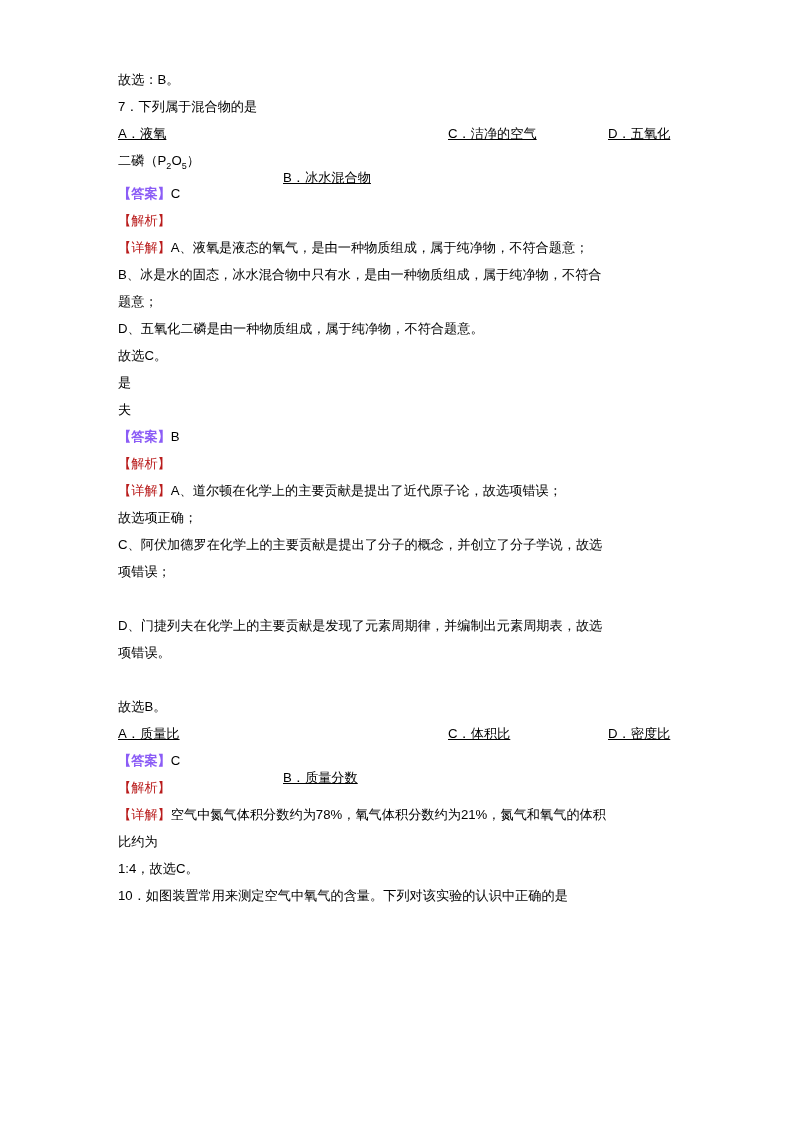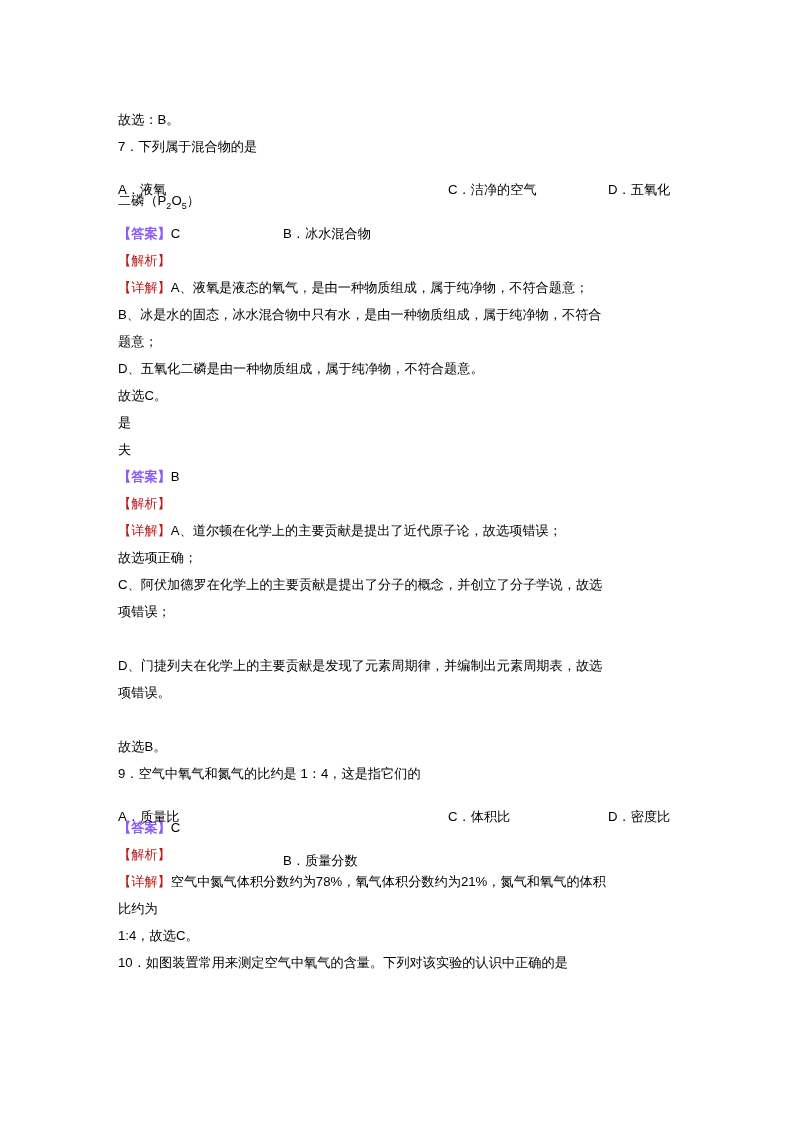--- a/index.html
+++ b/index.html
@@ -11,21 +11,21 @@
     width: 794px;
     height: 1123px;
     font-family: "Liberation Sans", sans-serif;
     color: #000000;
   }
   .page {
     position: relative;
     width: 731px;
     height: 1123px;
     box-sizing: border-box;
-    padding: 106px 118px 0 118px;
+    padding: 66px 118px 0 118px;
   }
   .line {
     font-size: 13.2px;
     line-height: 27px;
     white-space: pre-wrap;
     color: #000000;
   }
   .answer-tag {
     color: #8b5cf6;
     font-weight: bold;
@@ -36,22 +36,23 @@
   }
   .opts {
     display: block;
     font-size: 13.2px;
     line-height: 27px;
     position: relative;
     height: 27px;
   }
   .opts span {
     position: absolute;
-    top: 16px;
+    top: 0;
     white-space: nowrap;
+    text-decoration: underline;
   }
   .o1 { left: 0; }
   .o2 { left: 165px; margin-top: 44px; }
   .o3 { left: 330px; }
   .o4 { left: 490px; }
   sub {
     font-size: 9px;
     vertical-align: sub;
   }
   .spacer {
@@ -82,21 +83,20 @@
       <div class="line">夫</div>
       <div class="line"><span class="answer-tag">【答案】</span><span class="val">B</span></div>
       <div class="line"><span class="detail-tag">【解析】</span></div>
       <div class="line"><span class="detail-tag">【详解】</span><span>A、道尔顿在化学上的主要贡献是提出了近代原子论，故选项错误；</span></div>
       <div class="line">故选项正确；</div>
       <div class="line">C、阿伏加德罗在化学上的主要贡献是提出了分子的概念，并创立了分子学说，故选项错误；</div>
       <div class="spacer"></div>
       <div class="line">D、门捷列夫在化学上的主要贡献是发现了元素周期律，并编制出元素周期表，故选项错误。</div>
       <div class="spacer"></div>
       <div class="line">故选B。</div>
-      <div class="line">9．空气中氧气和氮气的比约是 1：4，这是指它们的</div>
       <div class="opts">
         <span class="o1">A．质量比</span>
         <span class="o2">B．质量分数</span>
         <span class="o3">C．体积比</span>
         <span class="o4">D．密度比</span>
       </div>
       <div class="line"><span class="answer-tag">【答案】</span><span class="val">C</span></div>
       <div class="line"><span class="detail-tag">【解析】</span></div>
       <div class="line"><span class="detail-tag">【详解】</span><span>空气中氮气体积分数约为78%，氧气体积分数约为21%，氮气和氧气的体积比约为</span></div>
       <div class="line">1:4，故选C。</div>

